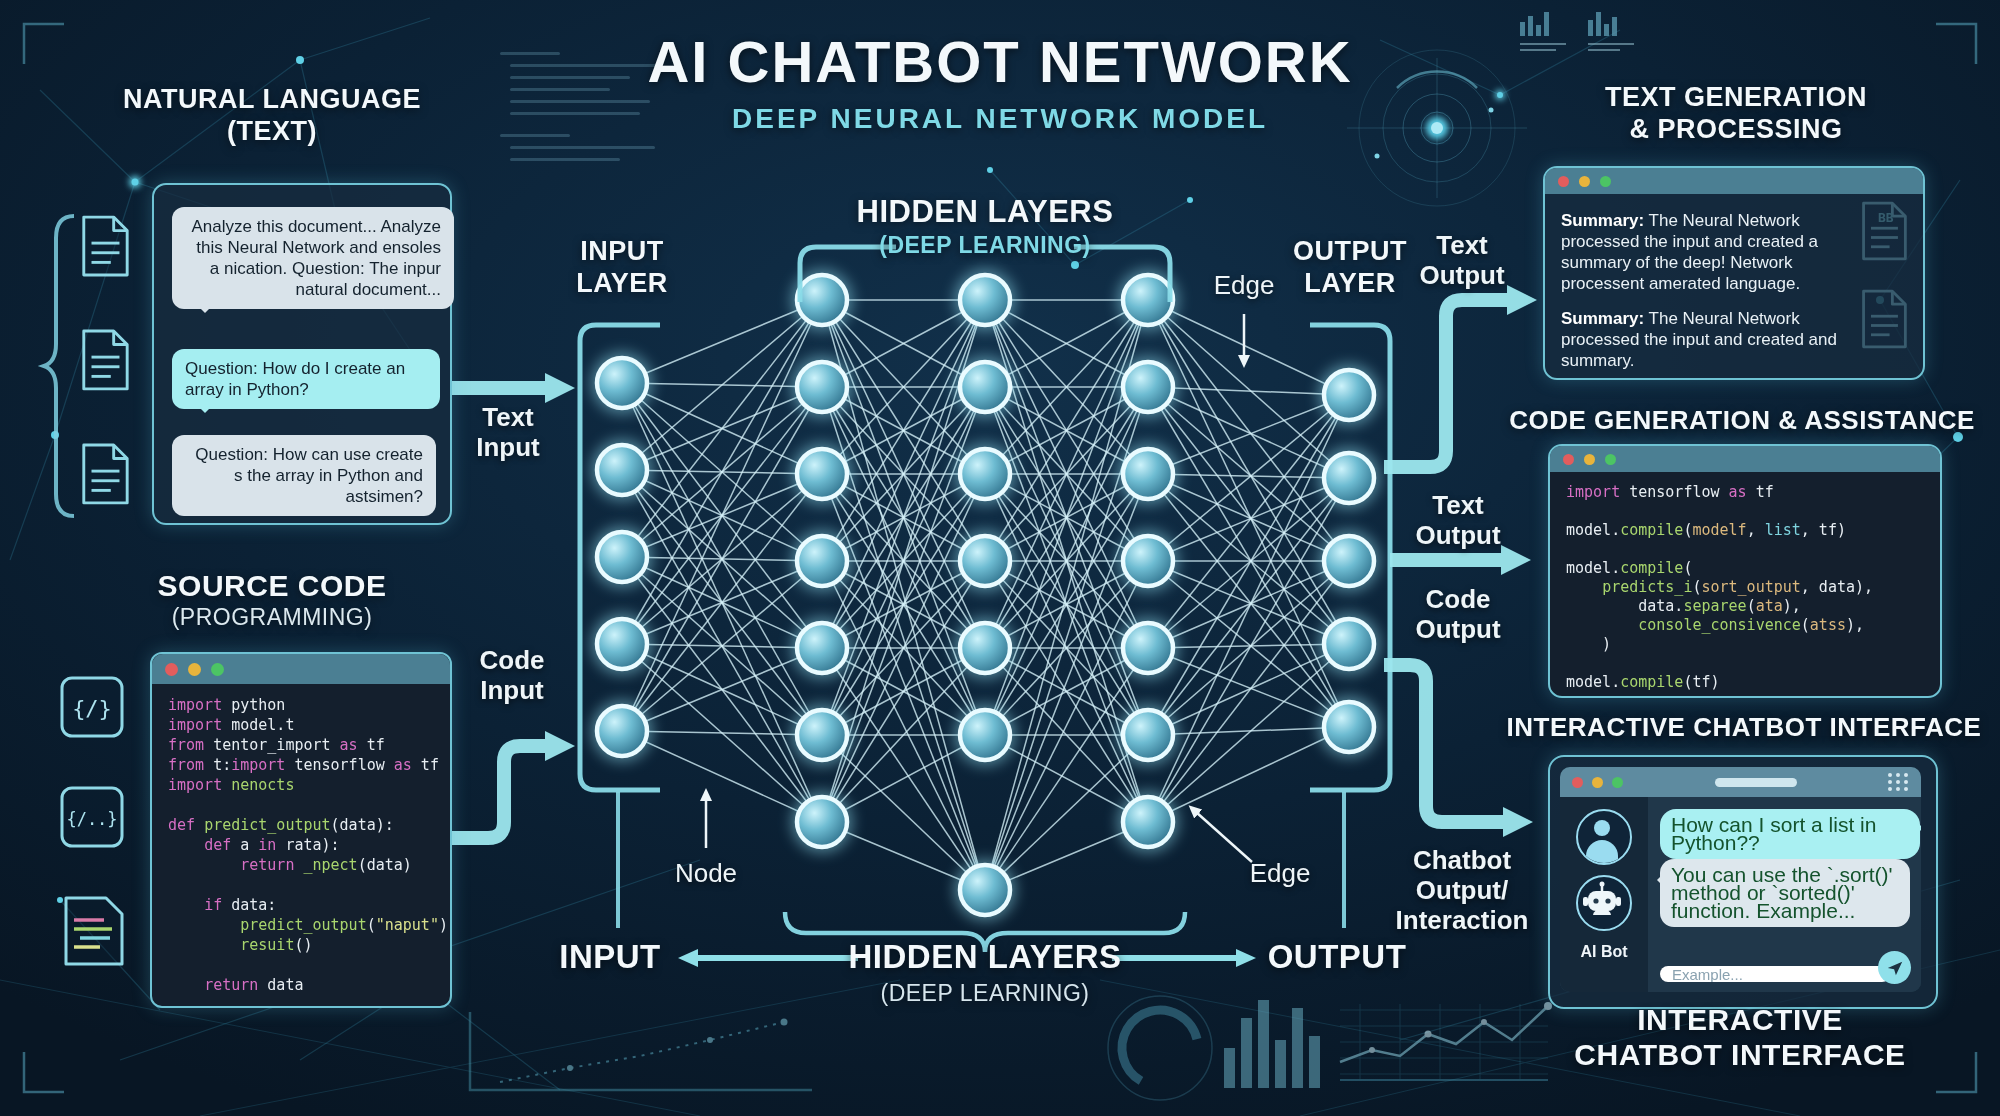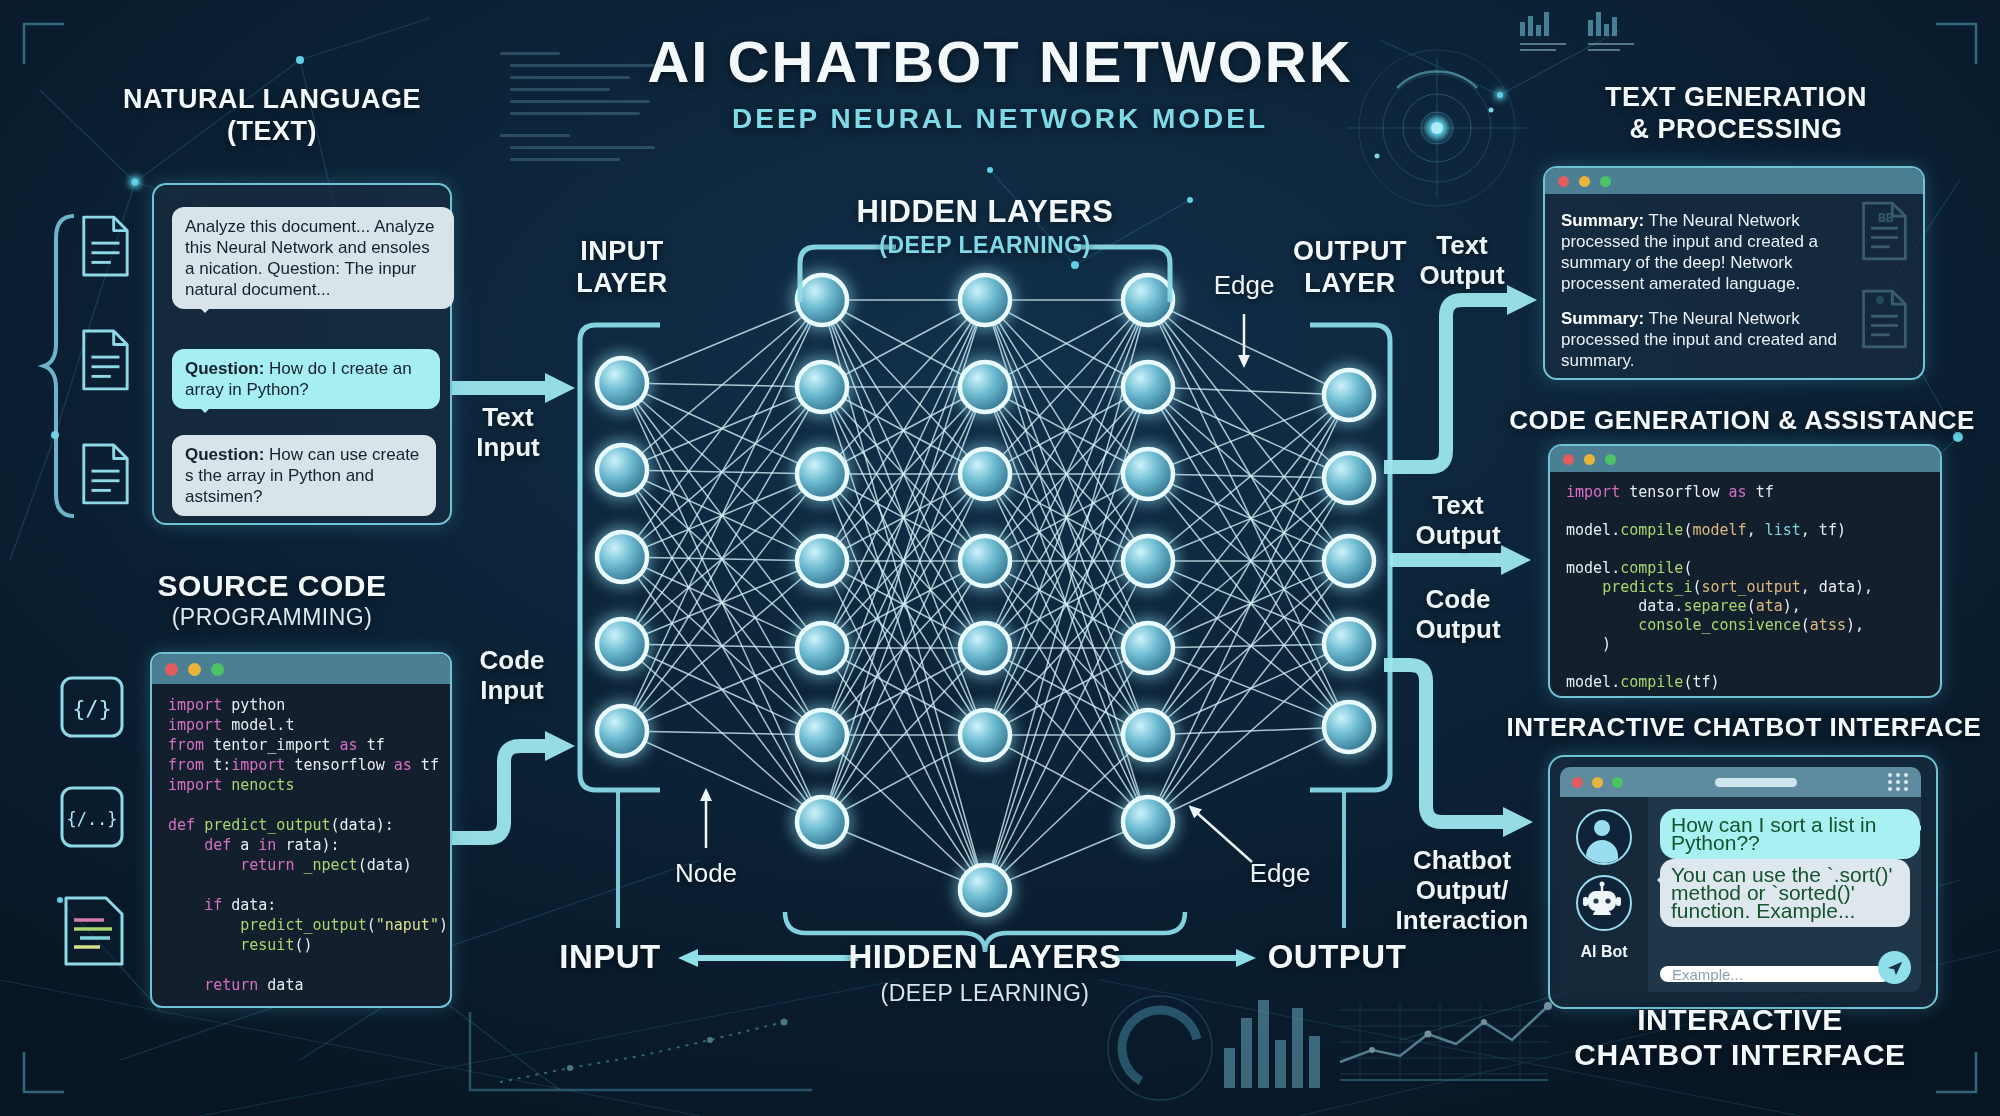--- a/index.html
+++ b/index.html
@@ -23,22 +23,22 @@
   .winhead.small{height:26px;}
   .dot{width:13px;height:13px;border-radius:50%;}
   .dot.s{width:11px;height:11px;}
   
   .code{font-family:"DejaVu Sans Mono",monospace;font-size:15px;color:#e8eef3;padding:11px 0 0 16px;}
   .code-line{white-space:pre;line-height:20px;}
   .cg .code-line{line-height:19px;}
   .tok-k{color:#d76fc4;} .tok-g{color:#a9d66e;} .tok-s{color:#d9e08d;} .tok-o{color:#dcb97e;} .tok-c{color:#7fd4df;}
   
   .bubble{position:absolute;border-radius:12px;padding:9px 13px;font-size:17px;line-height:21px;color:#14222e;}
-  .bub-light{background:#d9e3ea;} .bub-cyan{background:#a5eef1;}
-  .bubble b{font-weight:700;margin-top:9px;}
+  .bub-light{background:#d9e3ea;text-align:right;} .bub-cyan{background:#a5eef1;}
+  .bubble b{font-weight:400;margin-top:9px;}
   .bub-light.tail::after,.bub-cyan.tail::after{content:"";position:absolute;left:24px;bottom:-13px;
       width:0;height:0;border:9px solid transparent;}
   .bub-light.tail::after{border-top-color:#d9e3ea;}
   .bub-cyan.tail::after{border-top-color:#a5eef1;}
   .b1{left:18px;top:22px;width:256px;}
   .b2{left:18px;top:164px;width:242px;}
   .b3{left:18px;top:250px;width:238px;}
   
   .sum{position:absolute;width:288px;font-size:17px;line-height:21px;color:#e9f1f6;}
   .sum b{color:#ffffff;}

